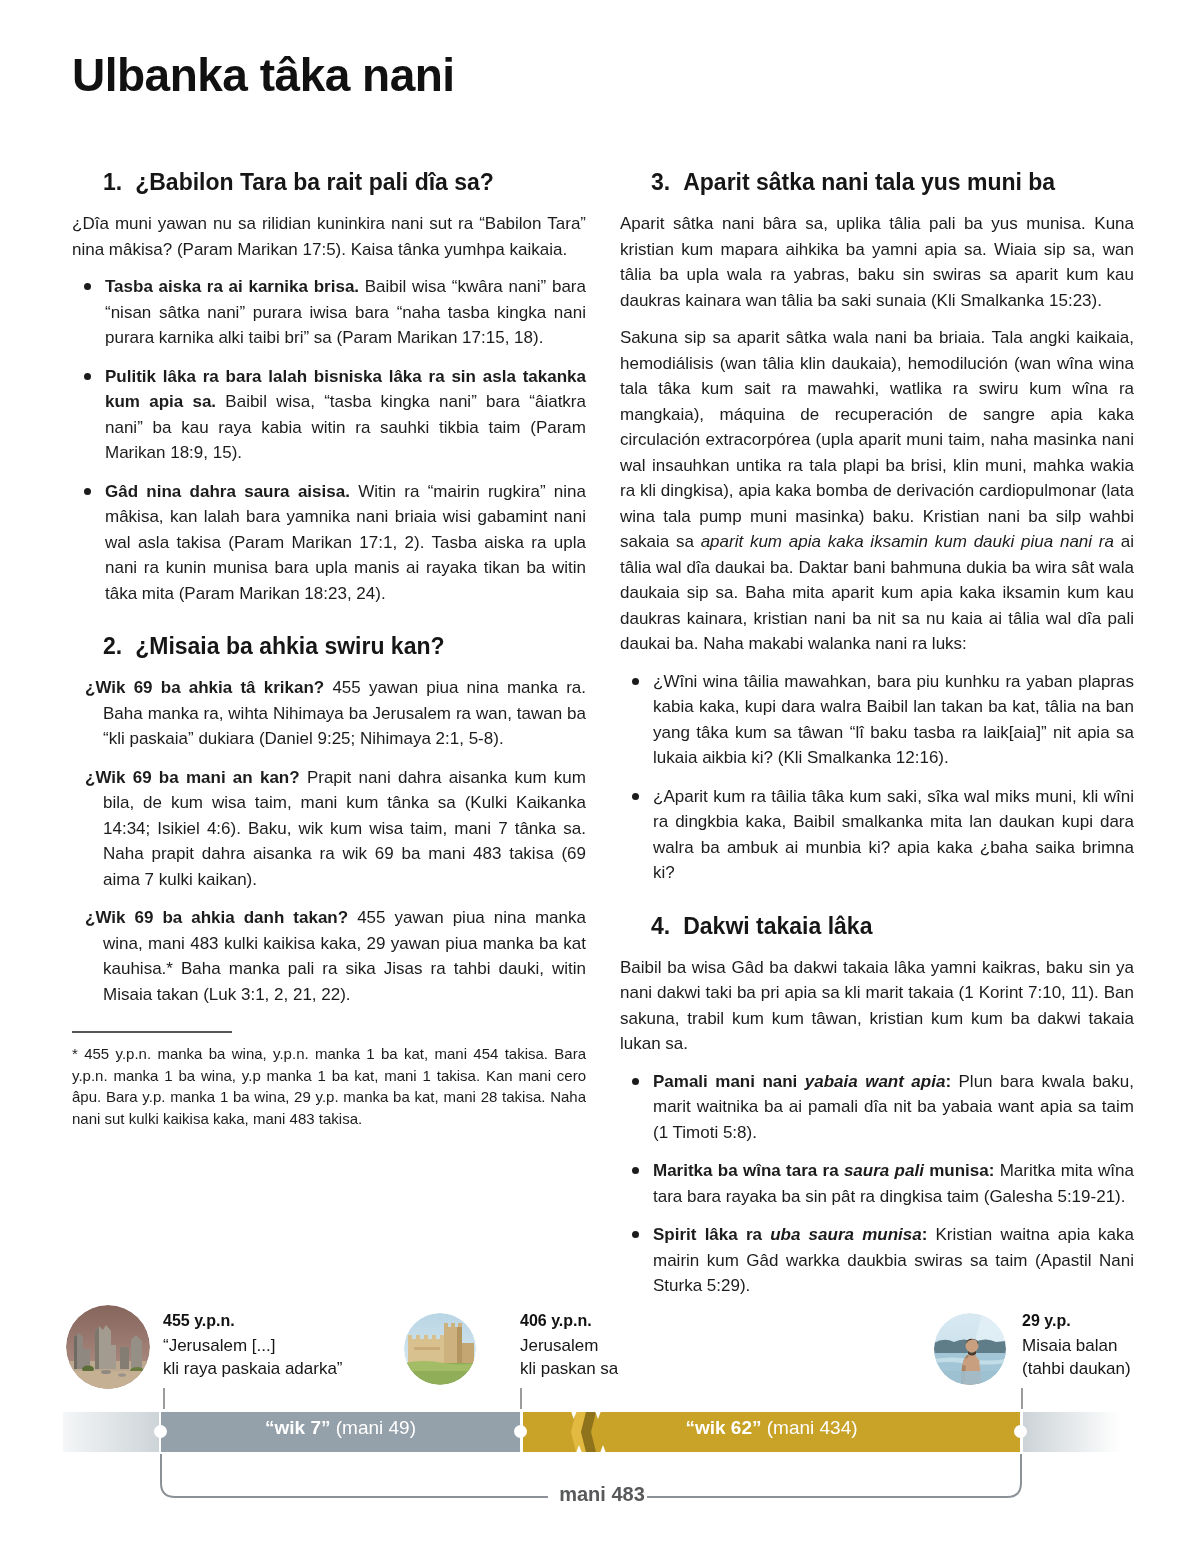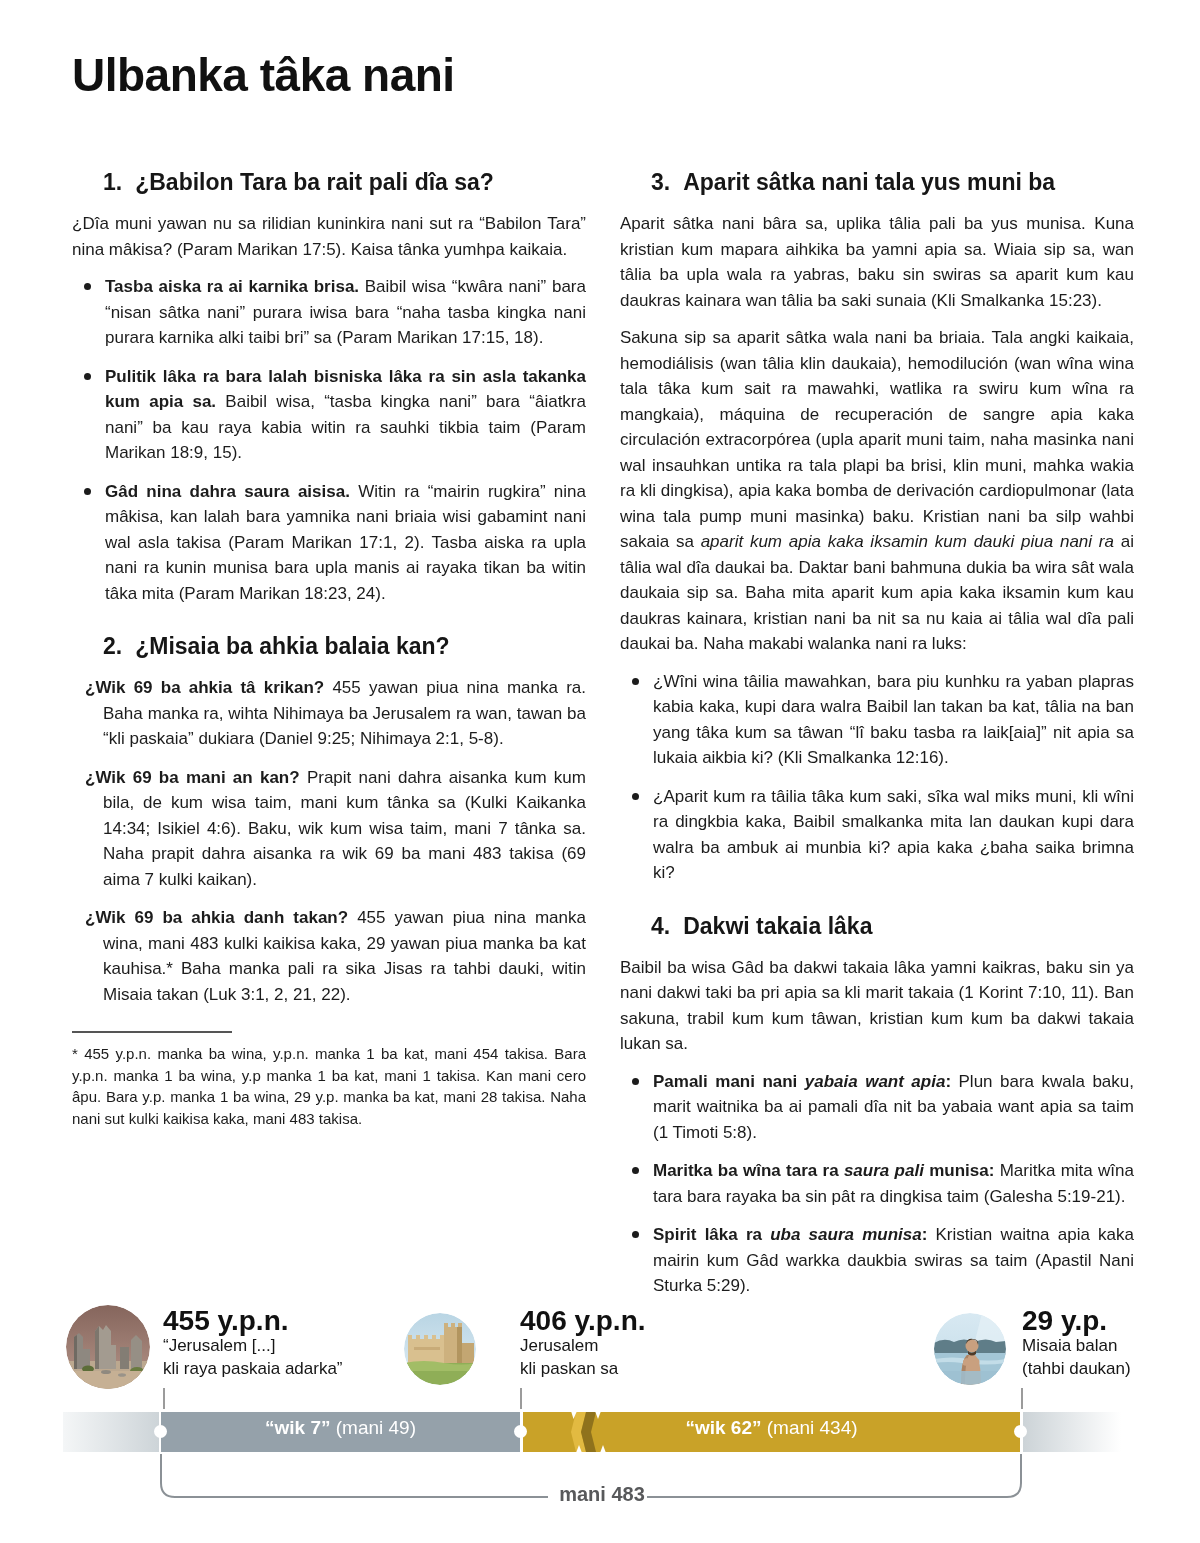--- a/index.html
+++ b/index.html
@@ -73,21 +73,21 @@
     font-size:15px;
     line-height:21.5px;
     text-align:justify;
     margin:0;
   }
   
   .timeline{position:absolute;left:0;top:1295px;width:1200px;height:248px;}
   .tl-circle{position:absolute;border-radius:50%;overflow:hidden;}
   .tl-circle svg{display:block;}
   .tl-label{position:absolute;text-align:left;line-height:23px;font-size:17px;color:#161616;}
-  .tl-year{font-size:28px;font-weight:700;line-height:26px;color:#111111;}
+  .tl-year{font-size:16px;font-weight:700;line-height:26px;color:#111111;}
   .tl-tick{position:absolute;width:2px;height:21px;background:#9b9b9b;top:93px;}
   .tl-bar{position:absolute;top:117px;height:40px;}
   .tl-leader-left{
     position:absolute;left:63px;width:96px;top:117px;height:40px;
     background:linear-gradient(90deg,#f4f6f7 0%,#cdd4d8 100%);
   }
   .tl-leader-right{
     position:absolute;left:1023px;width:102px;top:117px;height:40px;
     background:linear-gradient(90deg,#ccd3d7 0%,rgba(255,255,255,0) 96%);
   }
@@ -132,21 +132,21 @@
         <span class="lead">Pulitik lâka ra bara lalah bisniska lâka ra sin asla takanka kum apia sa.</span><span> Baibil wisa, “tasba kingka nani” bara “âiatkra nani” ba kau raya kabia witin ra sauhki tikbia taim (Param Marikan 18:9, 15).</span>
       </li>
       <li>
         <span class="bullet-dot"></span>
         <span class="lead">Gâd nina dahra saura aisisa.</span><span> Witin ra “mairin rugkira” nina mâkisa, kan lalah bara yamnika nani briaia wisi gabamint nani wal asla takisa (Param Marikan 17:1, 2). Tasba aiska ra upla nani ra kunin munisa bara upla manis ai rayaka tikan ba witin tâka mita (Param Marikan 18:23, 24).</span>
       </li>
     </ul>
 
     <div class="sec-heading">
       <span>2.</span>
-      <span>¿Misaia ba ahkia balaia kan?</span>
+      <span>¿Misaia ba ahkia swiru kan?</span>
     </div>
 
     <p class="qa">
       <span class="lead">¿Wik 69 ba ahkia tâ krikan?</span><span> 455 yawan piua nina manka ra. Baha manka ra, wihta Nihimaya ba Jerusalem ra wan, tawan ba “kli paskaia” dukiara (Daniel 9:25; Nihimaya 2:1, 5-8).</span>
     </p>
     <p class="qa">
       <span class="lead">¿Wik 69 ba mani an kan?</span><span> Prapit nani dahra aisanka kum kum bila, de kum wisa taim, mani kum tânka sa (Kulki Kaikanka 14:34; Isikiel 4:6). Baku, wik kum wisa taim, mani 7 tânka sa. Naha prapit dahra aisanka ra wik 69 ba mani 483 takisa (69 aima 7 kulki kaikan).</span>
     </p>
     <p class="qa">
       <span class="lead">¿Wik 69 ba ahkia danh takan?</span><span> 455 yawan piua nina manka wina, mani 483 kulki kaikisa kaka, 29 yawan piua manka ba kat kauhisa.* Baha manka pali ra sika Jisas ra tahbi dauki, witin Misaia takan (Luk 3:1, 2, 21, 22).</span>

